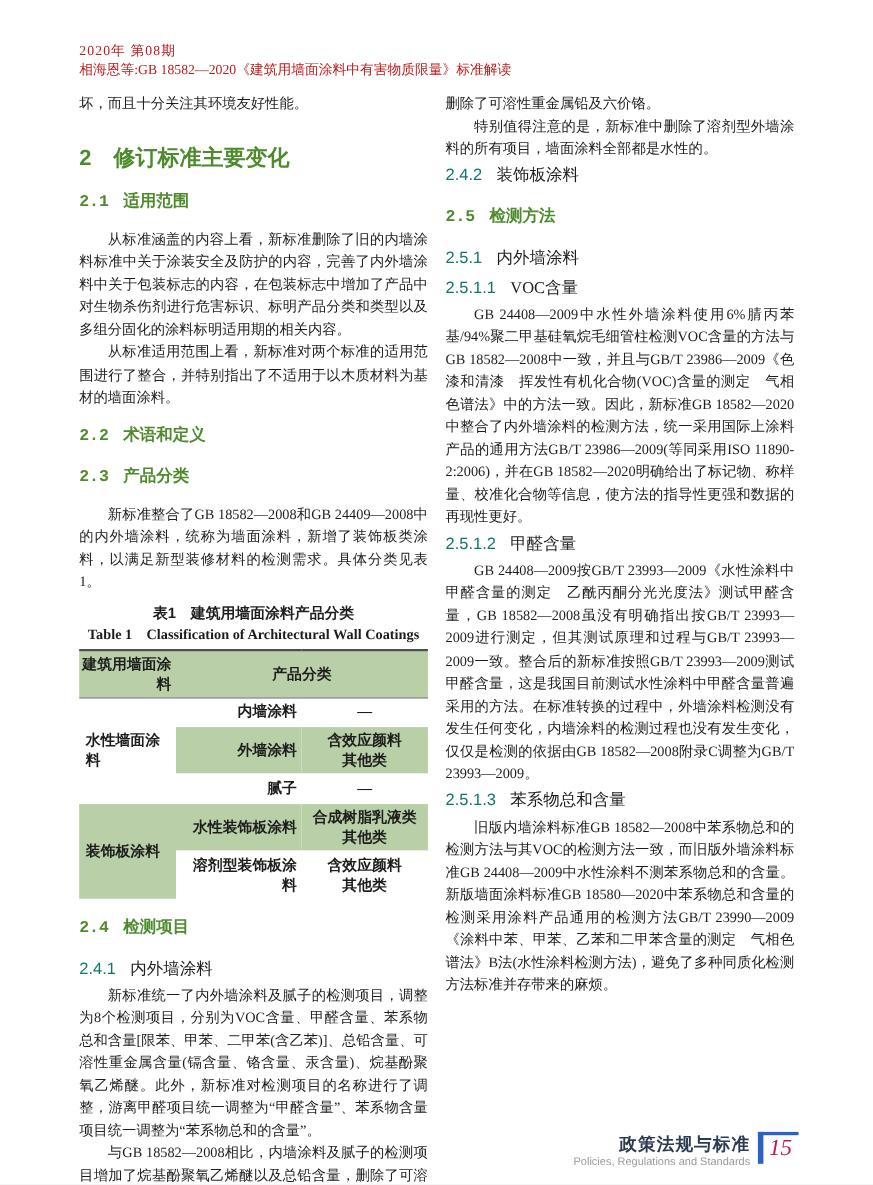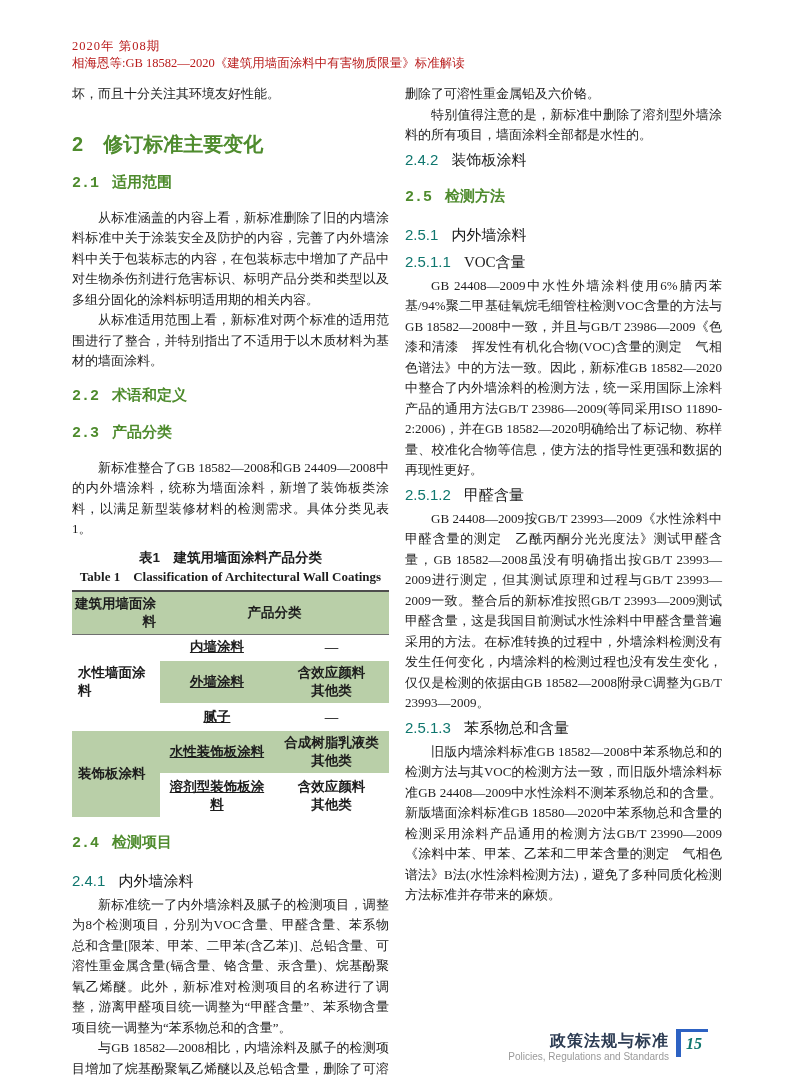--- a/index.html
+++ b/index.html
@@ -33,35 +33,35 @@
   
   table.tbl{width:100%;border-collapse:collapse;margin:5px 0 10px 0;
             border-top:2px solid #4d4d4d;border-bottom:2px solid #4d4d4d;
             font-size:13.5px;}
   .tbl th,.tbl td{padding:3px 4px;line-height:18px;vertical-align:middle;}
   .tbl thead th{background:#b9cfa8;font-weight:bold;border-bottom:1px solid #6f6f6f;}
   .tbl thead th.c1{text-align:right;padding-left:0;}
   .tbl thead th.c23{text-align:center;}
   .tbl td{border-bottom:2px solid #ffffff;}
   .tbl .gcell{text-align:left;padding-left:6px;font-weight:bold;}
-  .tbl .name{text-align:center;padding-left:4px;font-weight:bold;width:112px;text-decoration:underline;}
+  .tbl .name{text-align:right;padding-left:4px;font-weight:bold;width:112px;}
   .tbl .cls{text-align:center;font-weight:bold;width:113px;}
   .tbl .shade{background:#b9cfa8;}
   .tbl col.c1{width:92px;}
   .two-line span{display:block;}
   
-  .pagefoot{position:absolute;right:86px;bottom:14px;display:flex;align-items:flex-start;gap:7px;}
+  .pagefoot{position:absolute;right:68px;bottom:14px;display:flex;align-items:flex-start;gap:7px;}
   .foot-txt{text-align:right;padding-top:3px;}
   .foot-zh{font-family:"Liberation Sans",sans-serif;font-weight:bold;font-size:16px;
            color:#2c3b52;line-height:18px;letter-spacing:1px;}
   .foot-en{font-family:"Liberation Sans",sans-serif;font-size:10px;color:#9a9a9a;line-height:13px;}
   .pageno-box{border-top:3px solid #2d62c3;border-left:5px solid #2d62c3;
               padding:1px 6px 3px 5px;}
-  .pageno{color:#0f766e;font-family:"Liberation Serif",serif;font-style:italic;
-          font-weight:bold;font-size:16px;line-height:21px;}
+  .pageno{color:#be185d;font-family:"Liberation Serif",serif;font-style:italic;
+          font-weight:normal;font-size:21px;line-height:21px;}
 </style>
 </head>
 <body>
 
 <div class="page">
 
   <div class="pagehead">
     <span class="hl">2020年  第08期</span>
     <span class="hr">相海恩等:GB 18582—2020《建筑用墙面涂料中有害物质限量》标准解读</span>
   </div>

